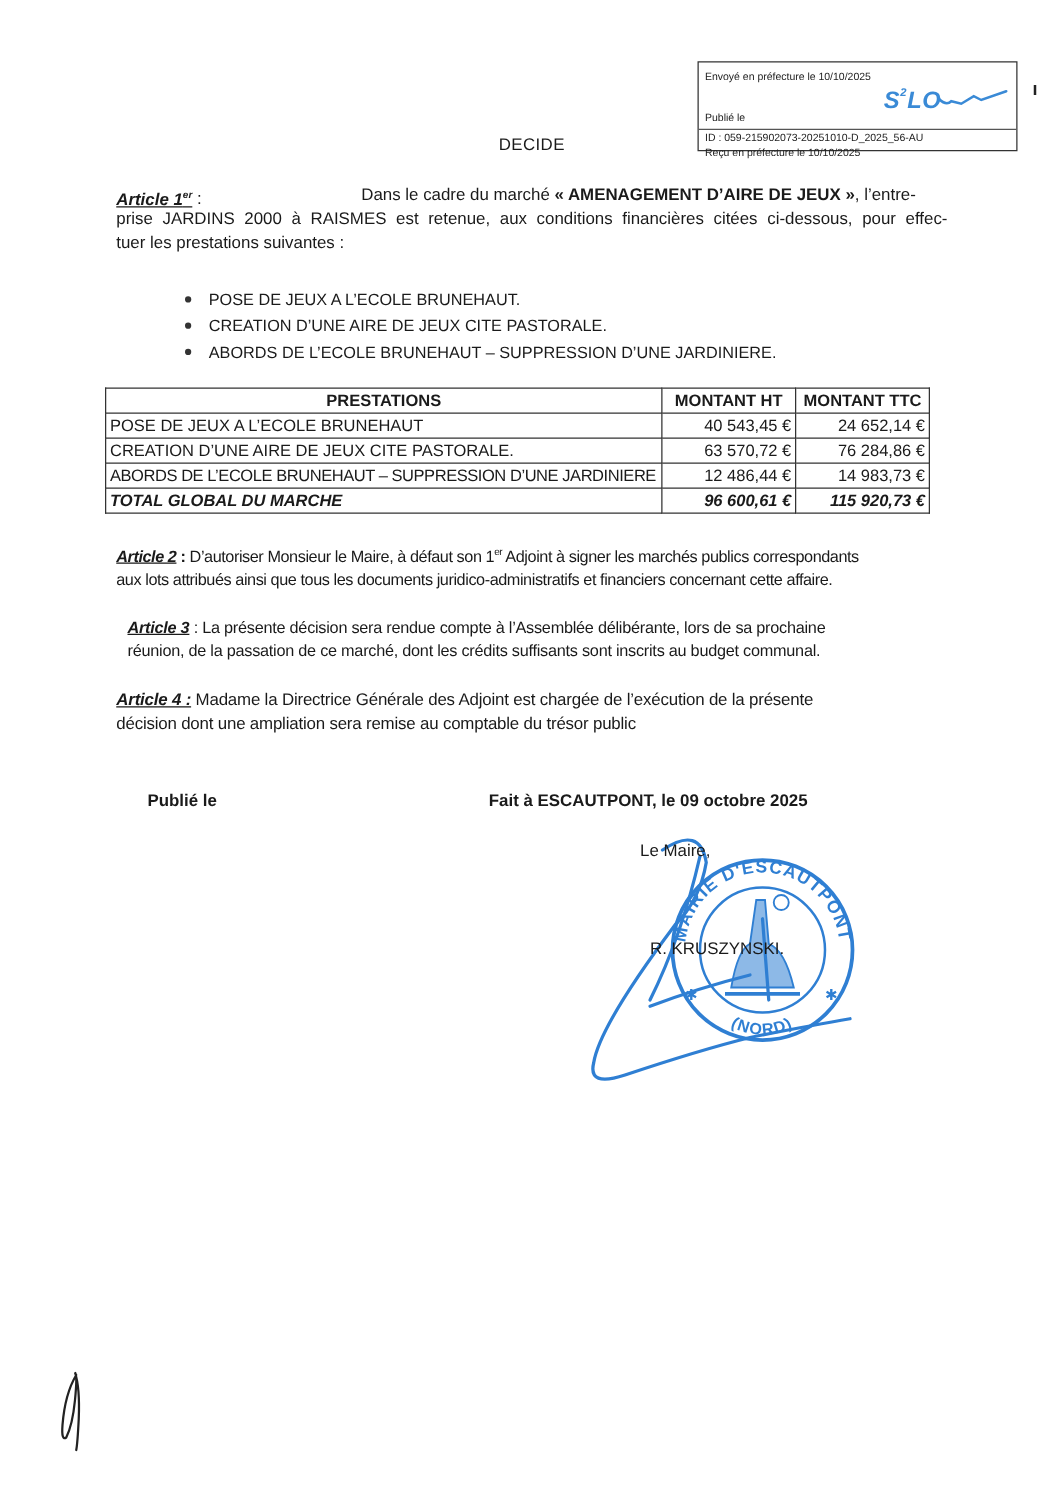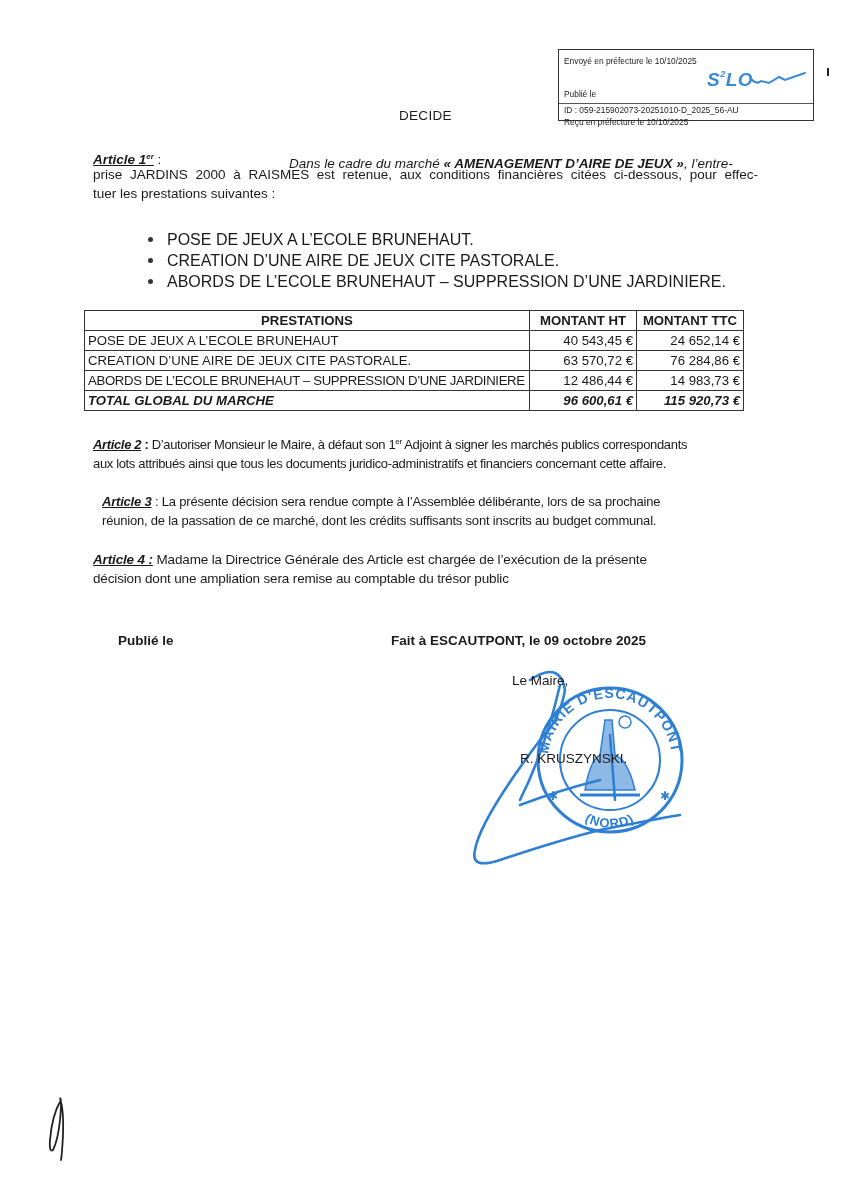--- a/index.html
+++ b/index.html
@@ -27,24 +27,24 @@
 
   .margin-tick { width: 2px; height: 8px; background: #222; }
 
   .decide { left: 399px; top: 108px; font-size: 13.5px; letter-spacing: 0.3px; }
 
   .para { font-size: 13.5px; line-height: 19px; }
   .art-label { font-weight: bold; font-style: italic; text-decoration: underline; }
   .art-label sup { font-size: 8px; }
 
   .art1 { left: 93px; top: 146px; width: 665px; }
-  .art1-rest { position: absolute; left: 196px; top: 8px; white-space: nowrap; font-style: italic; }
+  .art1-rest { position: absolute; left: 196px; top: 0; white-space: nowrap; }
   .bold { font-weight: bold; }
 
-  .bullets { left: 148px; top: 229px; font-size: 16px; line-height: 21px; }
+  .bullets { left: 148px; top: 229px; font-size: 13px; line-height: 21px; }
   .bullet-row { display: flex; align-items: center; white-space: nowrap; }
   .bullet-dot { width: 5px; height: 5px; border-radius: 50%; background: #333; margin-right: 14px; }
 
   
   table.prestations {
     position: absolute; left: 84px; top: 310px; border-collapse: collapse;
     font-size: 13.2px; color: #1a1a1a;
   }
   table.prestations td, table.prestations th {
     border: 1.3px solid #333; padding: 0 3px; height: 19px; line-height: 19px; white-space: nowrap;
@@ -147,21 +147,21 @@
   <span class="plain-line" style="letter-spacing:-0.35px;"><span class="art-label">Article 2</span><span class="bold"> : </span><span>D’autoriser Monsieur le Maire, à défaut son 1</span><sup style="font-size:8px;">er</sup><span> Adjoint à signer les marchés publics correspondants</span></span>
   <span class="plain-line" style="letter-spacing:-0.35px;">aux lots attribués ainsi que tous les documents juridico-administratifs et financiers concernant cette affaire.</span>
 </div>
 
 <div class="abs para art3">
   <span class="plain-line" style="letter-spacing:-0.2px;"><span class="art-label">Article 3</span><span> : </span><span>La présente décision sera rendue compte à l’Assemblée délibérante, lors de sa prochaine</span></span>
   <span class="plain-line" style="letter-spacing:-0.2px;">réunion, de la passation de ce marché, dont les crédits suffisants sont inscrits au budget communal.</span>
 </div>
 
 <div class="abs para art4">
-  <span class="plain-line" style="letter-spacing:-0.15px;"><span class="art-label">Article 4 :</span><span> Madame la Directrice Générale des Article est chargée de l’exécution de la présente</span></span>
+  <span class="plain-line" style="letter-spacing:-0.15px;"><span class="art-label">Article 4 :</span><span> Madame la Directrice Générale des Adjoint est chargée de l’exécution de la présente</span></span>
   <span class="plain-line" style="letter-spacing:-0.15px;">décision dont une ampliation sera remise au comptable du trésor public</span>
 </div>
 
 <div class="abs publie">Publié le</div>
 <div class="abs fait">Fait à ESCAUTPONT, le 09 octobre 2025</div>
 
 <svg class="abs overlay-svg" width="849" height="1200">
   <defs>
     <path id="sealTopArc" d="M 548 760 A 62 62 0 0 1 672 760"></path>
     <path id="sealBottomArc" d="M 560 790 A 52 52 0 0 0 660 790"></path>

